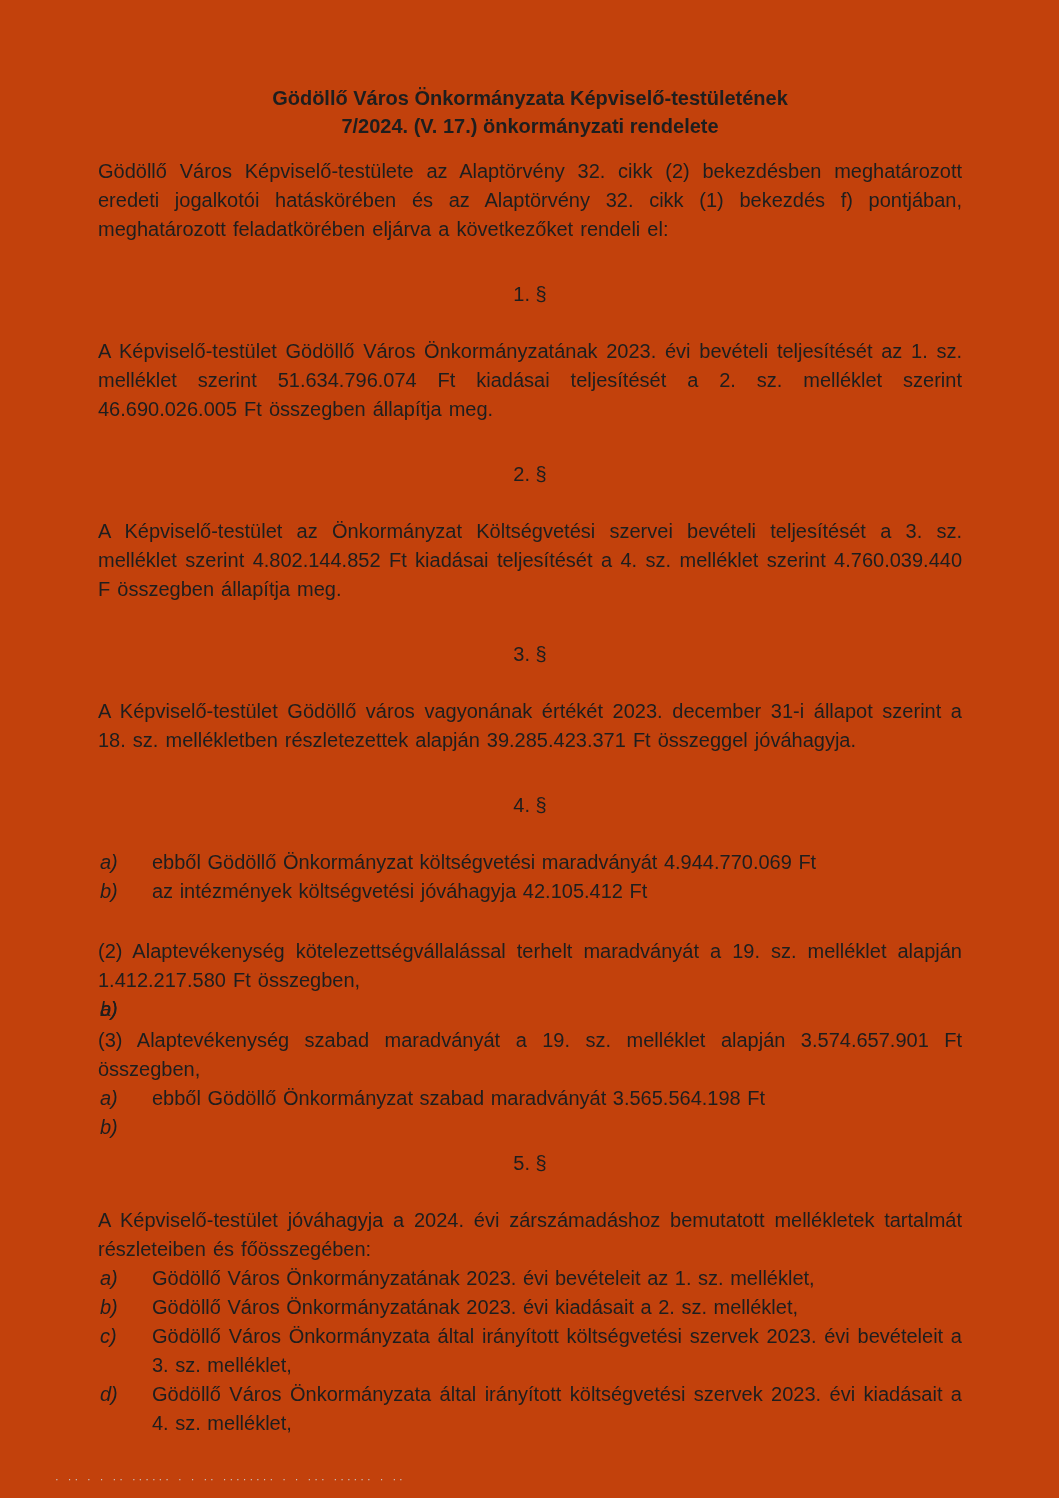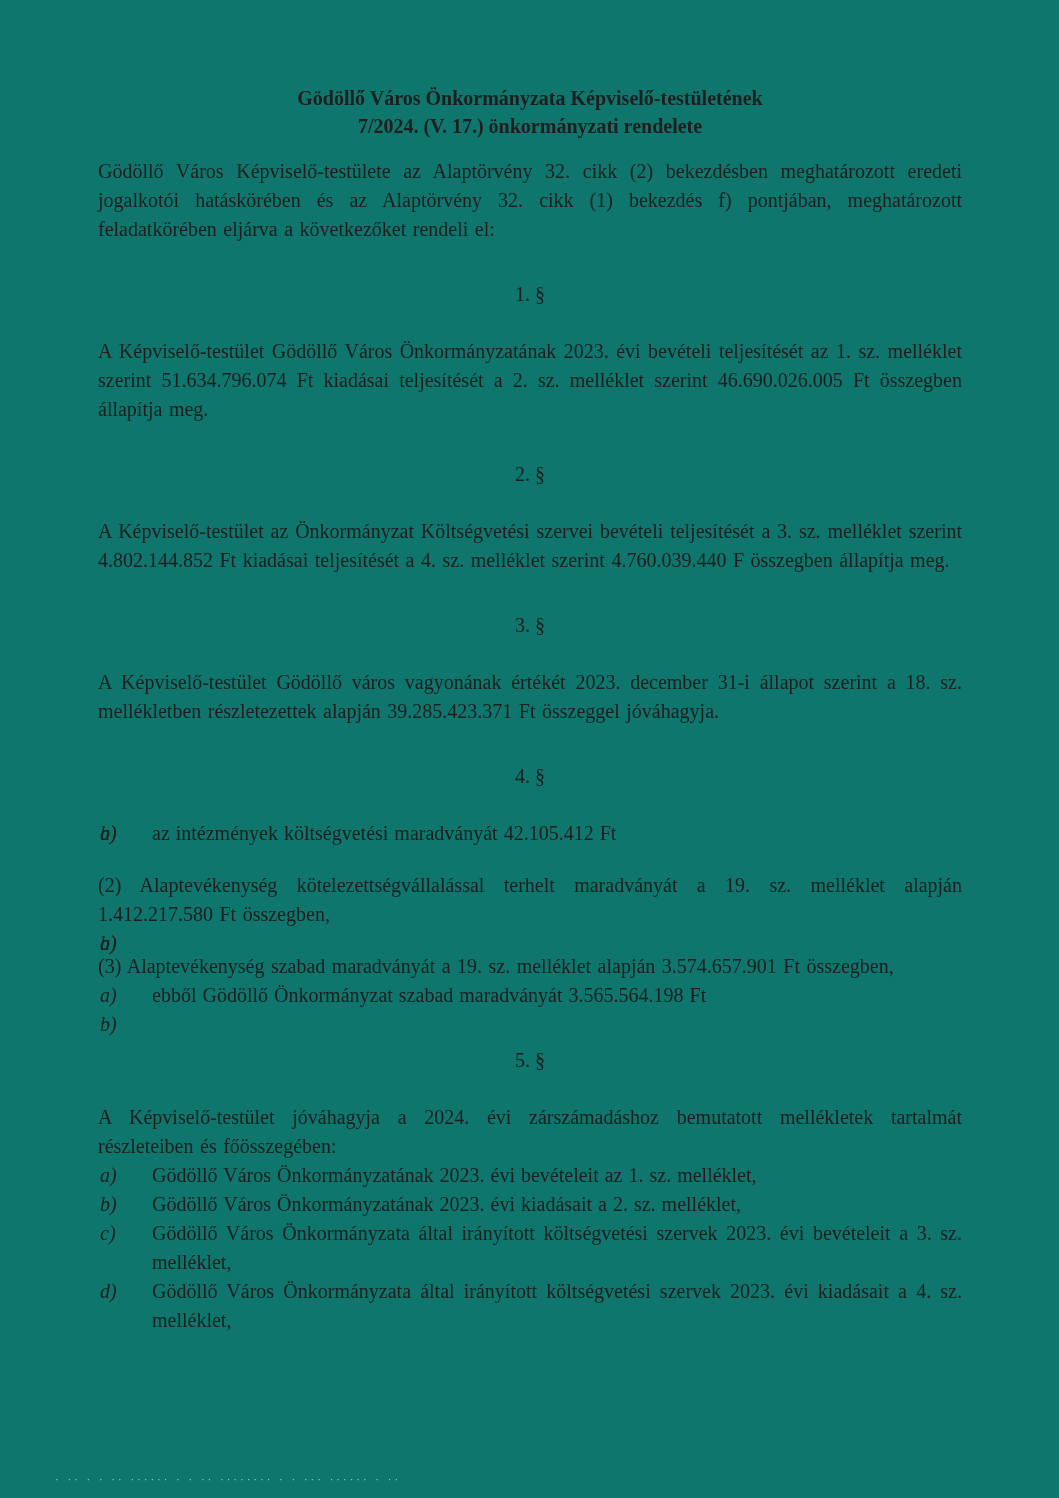--- a/index.html
+++ b/index.html
@@ -6,24 +6,24 @@
   html, body {
     margin: 0;
     padding: 0;
     background: #ffffff;
   }
   .page {
     position: relative;
     width: 1059px;
     height: 1498px;
     margin: 0 auto;
-    background: #0f766e;
+    background: #c2410c;
     box-sizing: border-box;
     padding: 84px 97px 0 98px;
-    font-family: Liberation Serif, serif;
+    font-family: Liberation Sans, sans-serif;
     font-size: 20px;
     line-height: 29px;
     color: #1e1e1e;
     overflow: hidden;
   }
   .title-block {
     text-align: center;
     font-weight: bold;
     line-height: 28px;
   }
@@ -35,21 +35,21 @@
   .sec-heading {
     text-align: center;
     margin: 36px 0 28px 0;
   }
   .para {
     margin: 0;
     text-align: justify;
     word-spacing: 1.5px;
   }
   .block { margin: 0; }
-  .block + .block { margin-top: 23px; }
+  .block + .block { margin-top: 31px; }
   .item {
     position: relative;
     padding-left: 54px;
     text-align: justify;
     word-spacing: 1px;
   }
   .item .marker {
     position: absolute;
     left: 2px;
     top: 0;
@@ -95,24 +95,25 @@
   <div class="sec-heading">3. §</div>
   <div class="block">
     <p class="para">A Képviselő-testület Gödöllő város vagyonának értékét 2023. december 31-i állapot szerint a 18. sz. mellékletben részletezettek alapján 39.285.423.371 Ft összeggel jóváhagyja.</p>
   </div>
 
   <div class="sec-heading">4. §</div>
 
   <div class="block">
     <div class="item">
       <span class="marker">a)</span>
+      <span>ebből Gödöllő Önkormányzat költségvetési maradványát 4.944.770.069 Ft</span>
     </div>
     <div class="item">
       <span class="marker">b)</span>
-      <span>az intézmények költségvetési maradványát 42.105.412 Ft</span>
+      <span>az intézmények költségvetési jóváhagyja 42.105.412 Ft</span>
     </div>
   </div>
 
   <div class="block">
     <p class="para">(2) Alaptevékenység kötelezettségvállalással terhelt maradványát a 19. sz. melléklet alapján 1.412.217.580 Ft összegben,</p>
     <div class="item">
       <span class="marker">a)</span>
     </div>
     <div class="item">
       <span class="marker">b)</span>

